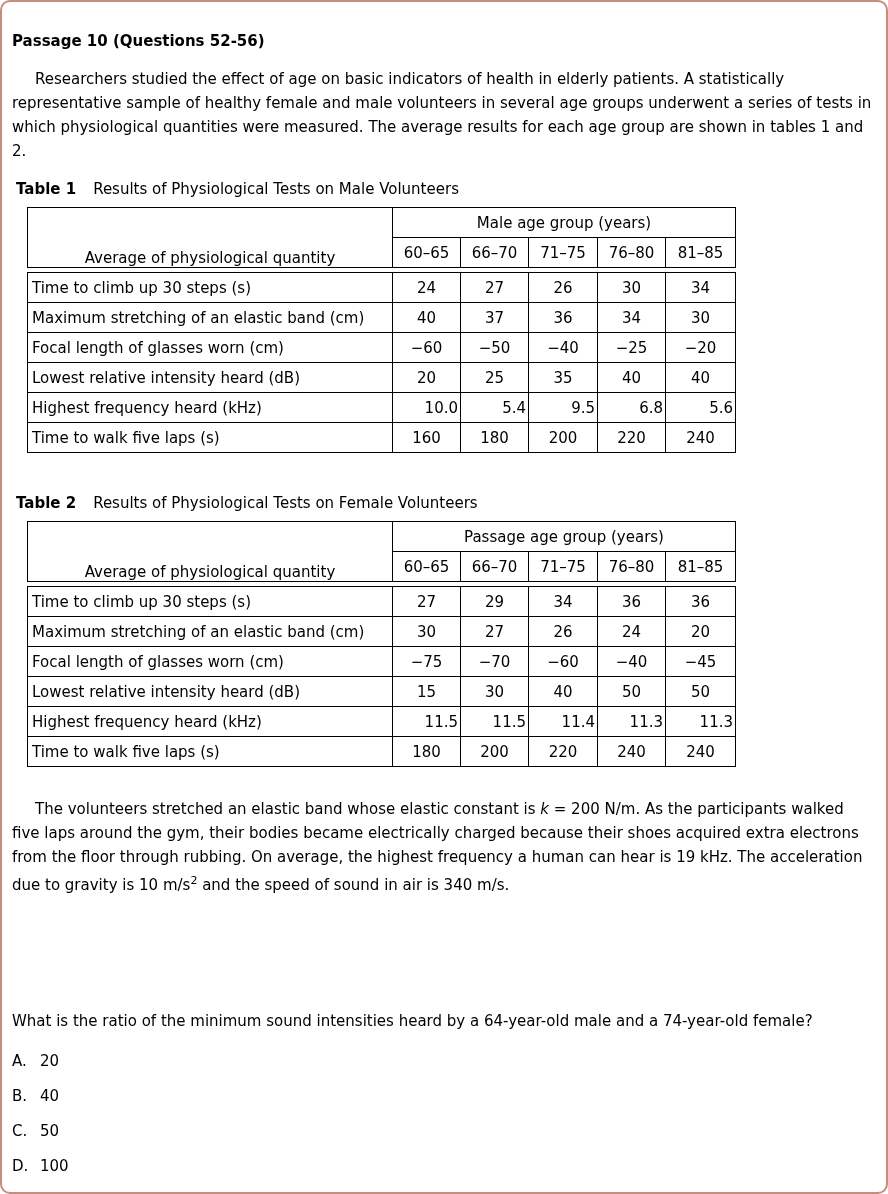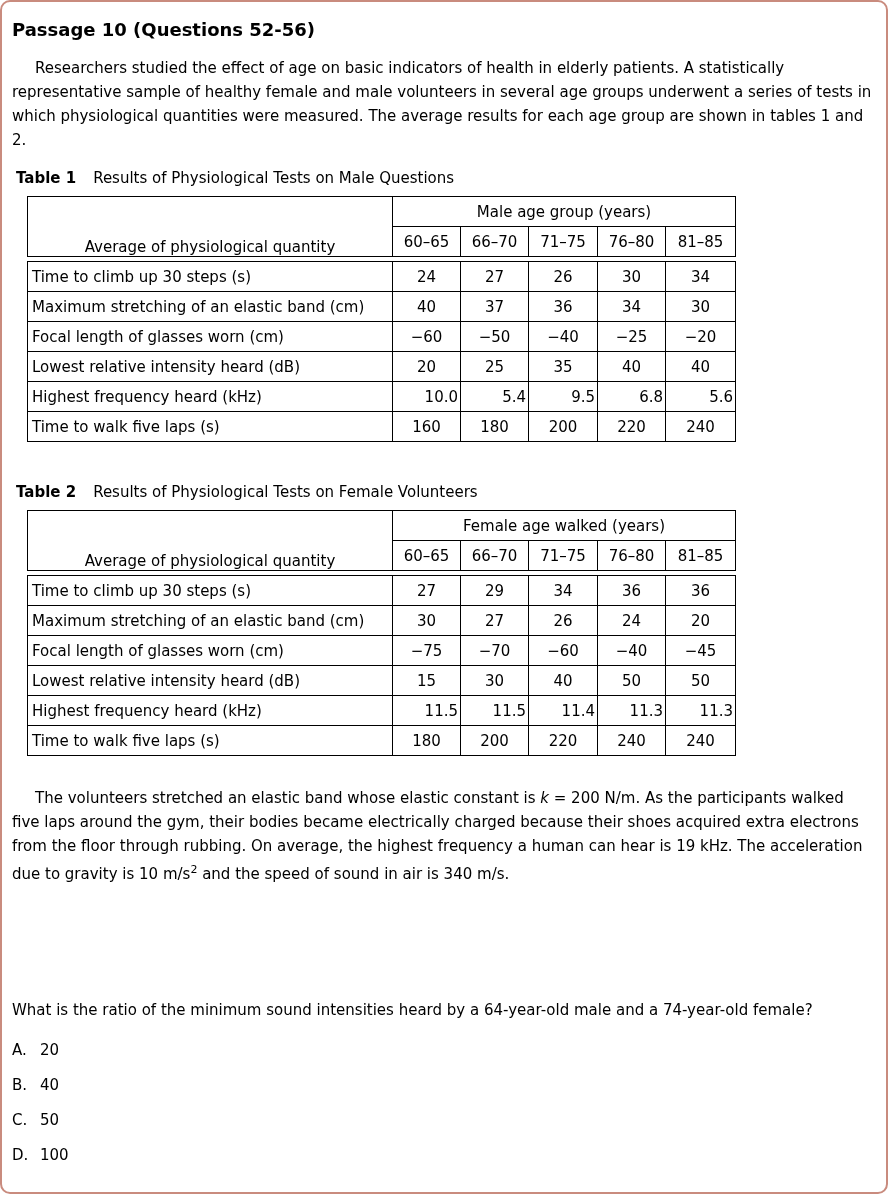--- a/index.html
+++ b/index.html
@@ -12,22 +12,22 @@
     border: 2px solid var(--page-border);
     border-radius: 10px;
     background: #fff;
     padding: 8px 10px 0 10px;
     font-family: "DejaVu Sans", "Liberation Sans", sans-serif;
     font-size: 15px;
     color: #000;
     overflow: hidden;
   }
   .title {
-    margin: 9px 0 0 0;
-    font-size: 18px;
+    margin: 20px 0 0 0;
+    font-size: 15px;
     font-weight: bold;
     line-height: 22px;
   }
   p.body-text {
     margin: 15px 0 0 0;
     line-height: 24px;
     text-indent: 23px;
   }
   p.notes { margin-top: 30px; }
   .tbl-caption { margin: 16px 0 0 4px; line-height: 20px; }
@@ -64,21 +64,21 @@
 </head>
 <body>
 
 <div class="page">
 
   <h1 class="title">Passage 10 (Questions 52-56)</h1>
 
   <p class="body-text">Researchers studied the effect of age on basic indicators of health in elderly patients. A statistically representative sample of healthy female and male volunteers in several age groups underwent a series of tests in which physiological quantities were measured. The average results for each age group are shown in tables 1 and 2.</p>
 
   <div class="tbl-caption">
-    <span class="cap-label">Table 1</span><span class="cap-text">Results of Physiological Tests on Male Questions</span>
+    <span class="cap-label">Table 1</span><span class="cap-text">Results of Physiological Tests on Male Volunteers</span>
   </div>
 
   <div class="tbl-wrap">
     <table class="t-head">
       <colgroup>
           <col style="width:365px">
           <col style="width:68px">
           <col style="width:68px">
           <col style="width:69px">
           <col style="width:68px">
@@ -170,21 +170,21 @@
           <col style="width:365px">
           <col style="width:68px">
           <col style="width:68px">
           <col style="width:69px">
           <col style="width:68px">
           <col style="width:70px">
         </colgroup>
       <tbody>
           <tr>
         <td class="rowhead" rowspan="2">Average of physiological quantity</td>
-        <td colspan="5">Female age walked (years)</td>
+        <td colspan="5">Passage age group (years)</td>
       </tr>
       <tr>
         <td>60–65</td>
         <td>66–70</td>
         <td>71–75</td>
         <td>76–80</td>
         <td>81–85</td>
       </tr>
     </tbody>
       </table>

